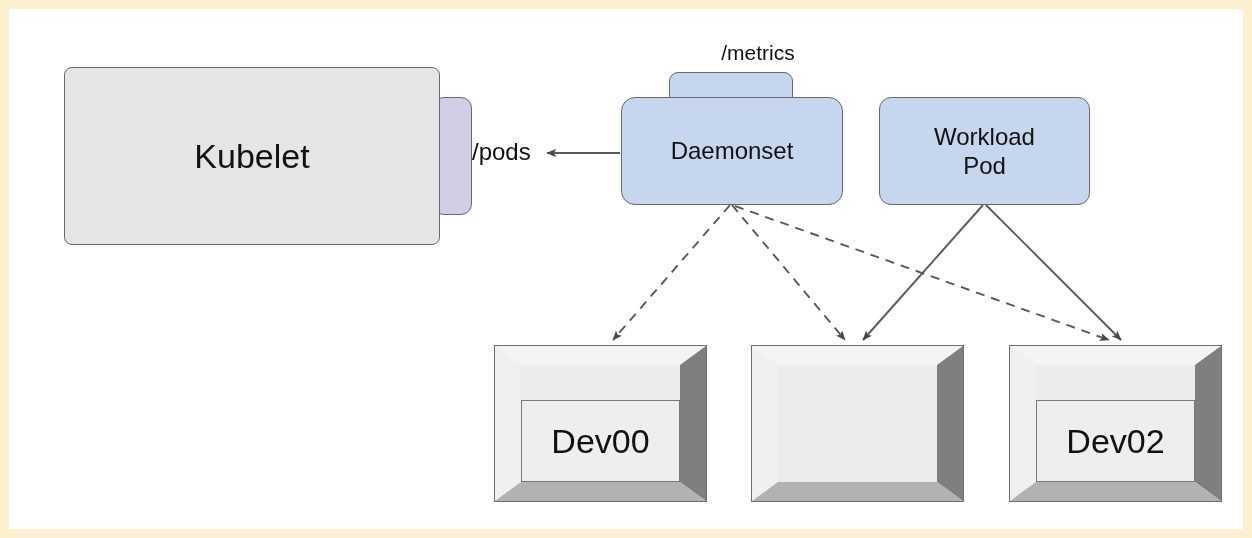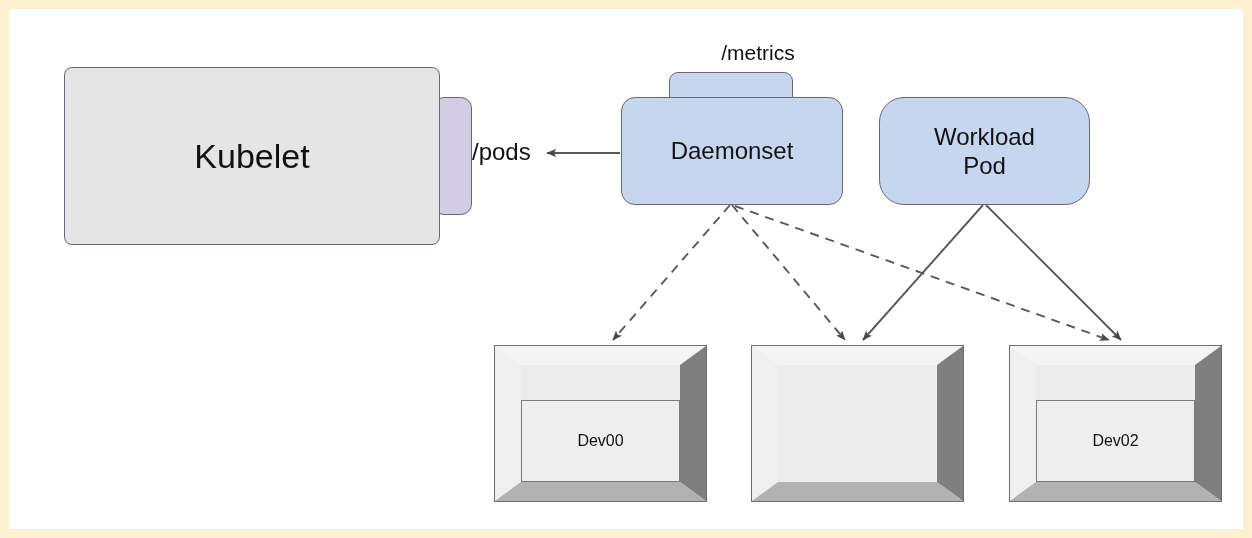--- a/index.html
+++ b/index.html
@@ -97,21 +97,21 @@
     font-size: 21px;
   }
   
   #workload-box {
     left: 870px;
     top: 88px;
     width: 211px;
     height: 108px;
     background: #c6d6ef;
     border: 1.6px solid #6b6577;
-    border-radius: 25px;
+    border-radius: 12px;
     font-size: 24px;
     line-height: 1.22;
     z-index: 3;
   }
   
   .device-box {
     position: absolute;
     width: 213px;
     height: 157px;
     top: 336px;
@@ -124,21 +124,21 @@
     position: absolute;
     left: 26px;
     top: 19px;
     right: 26px;
     bottom: 19px;
     background: #eeeeee;
     border: 1.2px solid #7a7a7a;
     display: flex;
     align-items: center;
     justify-content: center;
-    font-size: 16px;
+    font-size: 34px;
     color: #111111;
     margin-top: 35px;
   }
   .bevel {
     position: absolute;
     left: 0; top: 0; right: 0; bottom: 0;
   }
   .bev-top {
     position: absolute; left: 0; top: 0; width: 100%; height: 100%;
     clip-path: polygon(0 0, 100% 0, calc(100% - 26px) 19px, 26px 19px);

